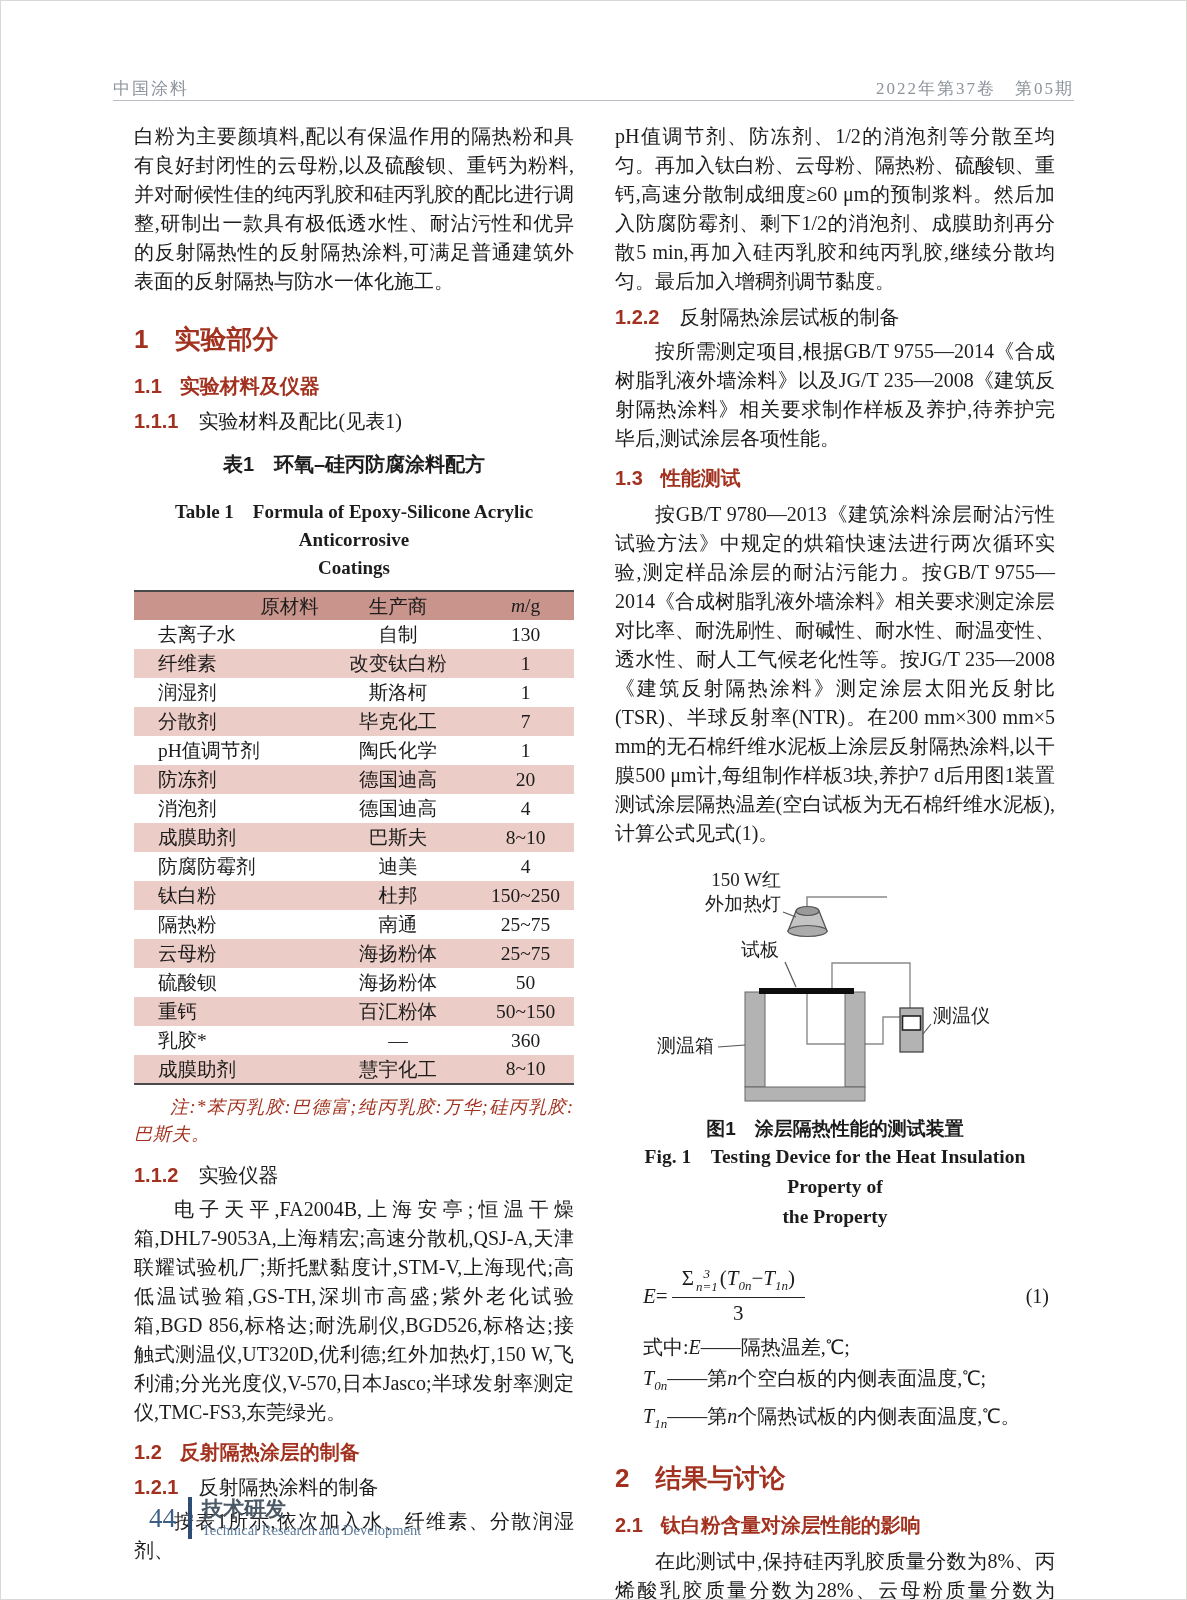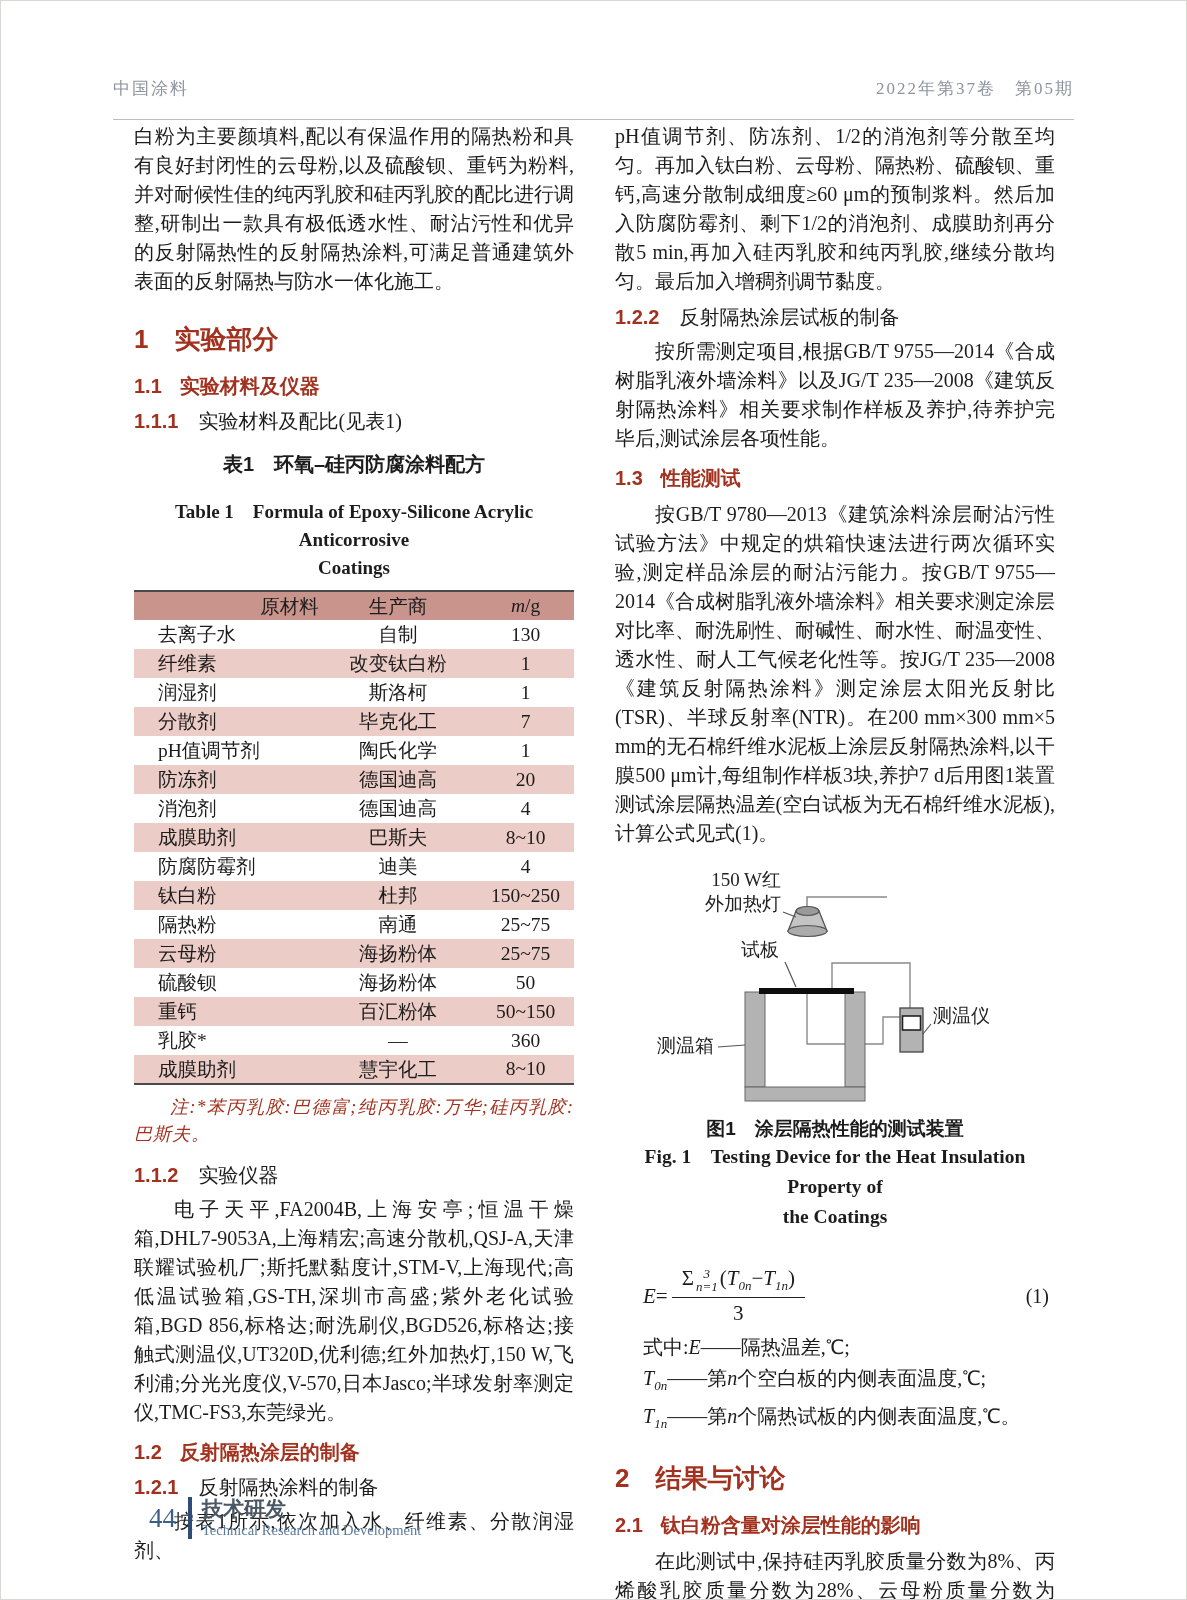--- a/index.html
+++ b/index.html
@@ -11,21 +11,21 @@
     background: #ffffff;
     border: 1px solid #d8d8d4;
     overflow: hidden;
     font-family: "Liberation Serif", serif;
     color: #1c1c1c;
   }
   
   .page-header {
     position: absolute; left: 112px; right: 112px; top: 76px;
     display: flex; justify-content: space-between; align-items: flex-end;
-    padding-bottom: 19px;
+    padding-bottom: 0;
     border-bottom: 1.5px solid #b9bec5;
     color: #8d939c; font-size: 17px; letter-spacing: 2px;
   }
   
   .columns {
     position: absolute; left: 133px; top: 121px; width: 921px;
     display: flex; gap: 41px;
   }
   .col { width: 440px; }
   p.body { font-size: 20px; line-height: 29px; text-align: justify; }
@@ -304,21 +304,21 @@
 
           <rect x="285" y="154" width="23" height="44" fill="#b3b3b3" stroke="#444" stroke-width="1.3"></rect>
           <rect x="287.5" y="162" width="18" height="14" fill="#ffffff" stroke="#222" stroke-width="1.6"></rect>
 
           <text x="318" y="168">测温仪</text>
           <line x1="316" y1="170" x2="308" y2="180" stroke="#555" stroke-width="1.2"></line>
         </svg>
         <div class="fig-caption-cn">图1　涂层隔热性能的测试装置</div>
         <div class="fig-caption-en">
           <div>Fig. 1　Testing Device for the Heat Insulation Property of</div>
-          <div>the Coatings</div>
+          <div>the Property</div>
         </div>
       </div>
 
       <div class="equation">
         <span class="var">E</span>
           <span>=</span>
         <span class="frac">
           <span class="num"><span>Σ</span><span class="supsub">
                 <span>3</span>
                 <span>n=1</span>

